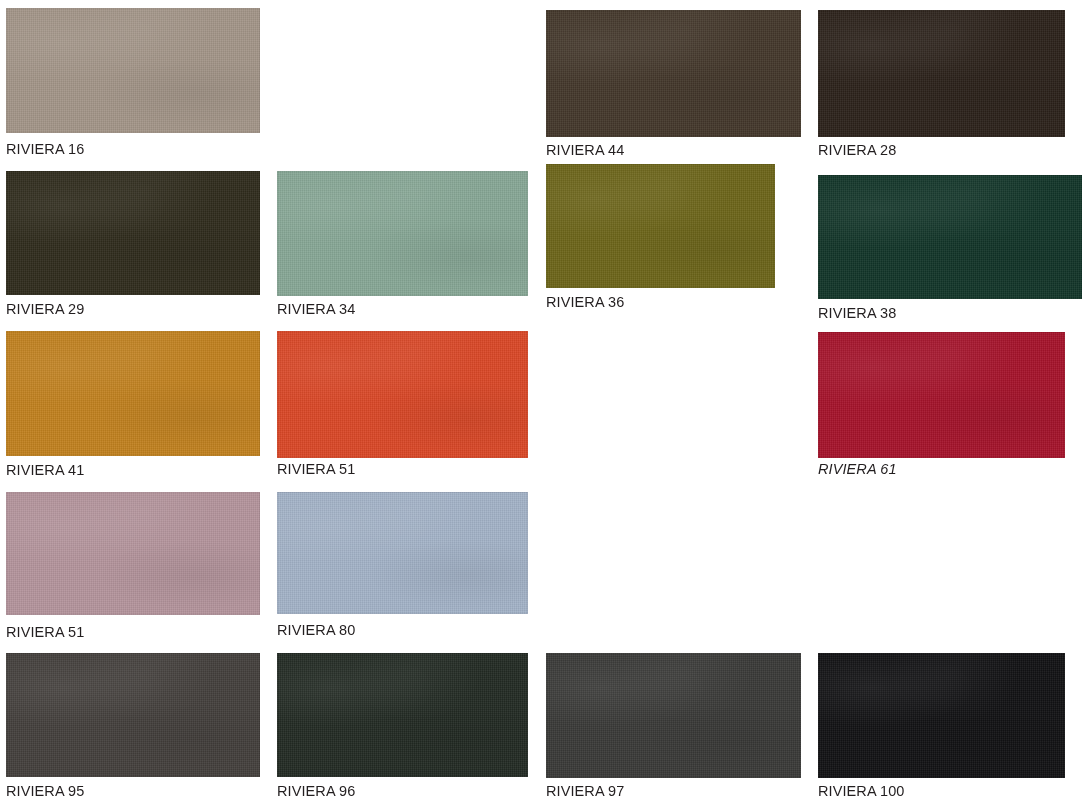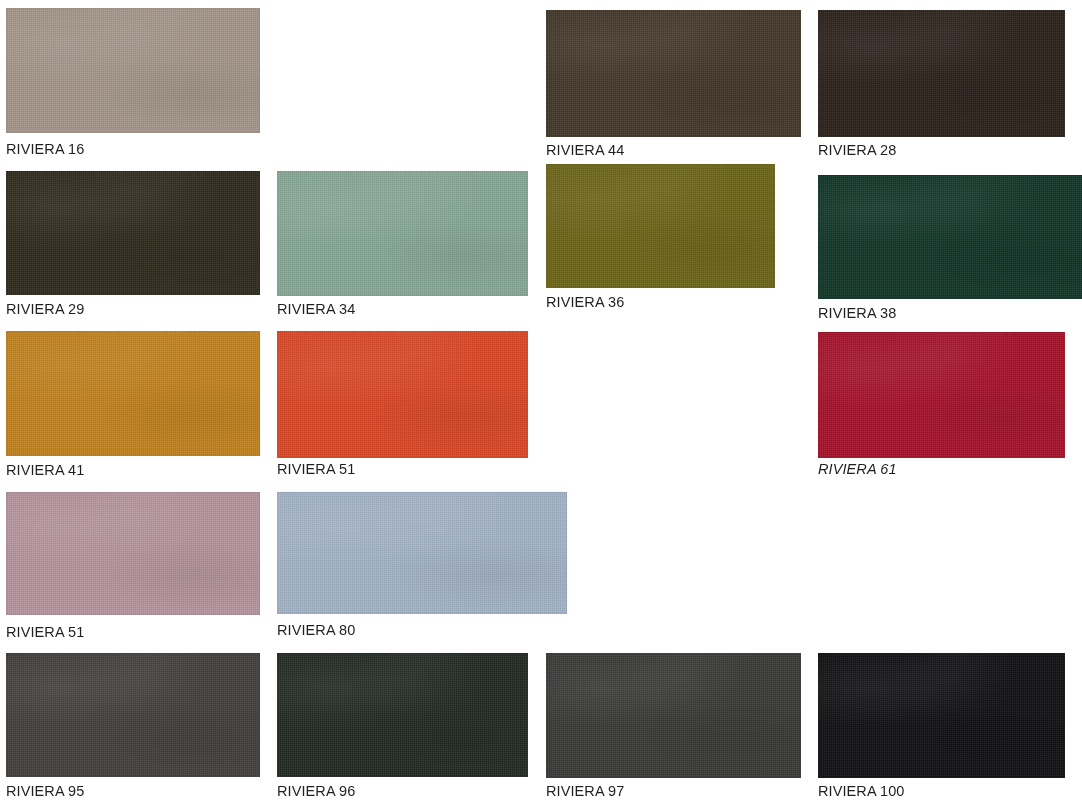--- a/index.html
+++ b/index.html
@@ -107,21 +107,21 @@
       <div class="swatch-label" style="position: absolute; left: 0px; top: 131px; color: rgb(35, 31, 32);">RIVIERA 51</div>
     </div>
     <div class="swatch-cell" style="left: 818px; top: 332px; width: 247px; font-style: italic;">
       <div class="swatch-chip" title="RIVIERA 61" style="height: 126px; background-color: rgb(165, 18, 42);"></div>
       <div class="swatch-label" style="position: absolute; left: 0px; top: 130px; color: rgb(35, 31, 32);">RIVIERA 61</div>
     </div>
     <div class="swatch-cell" style="left: 6px; top: 492px; width: 254px;">
       <div class="swatch-chip" title="RIVIERA 62" style="height: 123px; background-color: rgb(180, 148, 156);"></div>
       <div class="swatch-label" style="position: absolute; left: 0px; top: 133px; color: rgb(35, 31, 32);">RIVIERA 51</div>
     </div>
-    <div class="swatch-cell" style="left: 277px; top: 492px; width: 290px;">
+    <div class="swatch-cell" style="left: 277px; top: 492px; width: 251px;">
       <div class="swatch-chip" title="RIVIERA 80" style="height: 122px; background-color: rgb(163, 178, 199);"></div>
       <div class="swatch-label" style="position: absolute; left: 0px; top: 131px; color: rgb(35, 31, 32);">RIVIERA 80</div>
     </div>
     <div class="swatch-cell" style="left: 6px; top: 653px; width: 254px;">
       <div class="swatch-chip" title="RIVIERA 95" style="height: 124px; background-color: rgb(67, 63, 60);"></div>
       <div class="swatch-label" style="position: absolute; left: 0px; top: 131px; color: rgb(35, 31, 32);">RIVIERA 95</div>
     </div>
     <div class="swatch-cell" style="left: 277px; top: 653px; width: 251px;">
       <div class="swatch-chip" title="RIVIERA 96" style="height: 124px; background-color: rgb(34, 42, 35);"></div>
       <div class="swatch-label" style="position: absolute; left: 0px; top: 131px; color: rgb(35, 31, 32);">RIVIERA 96</div>

